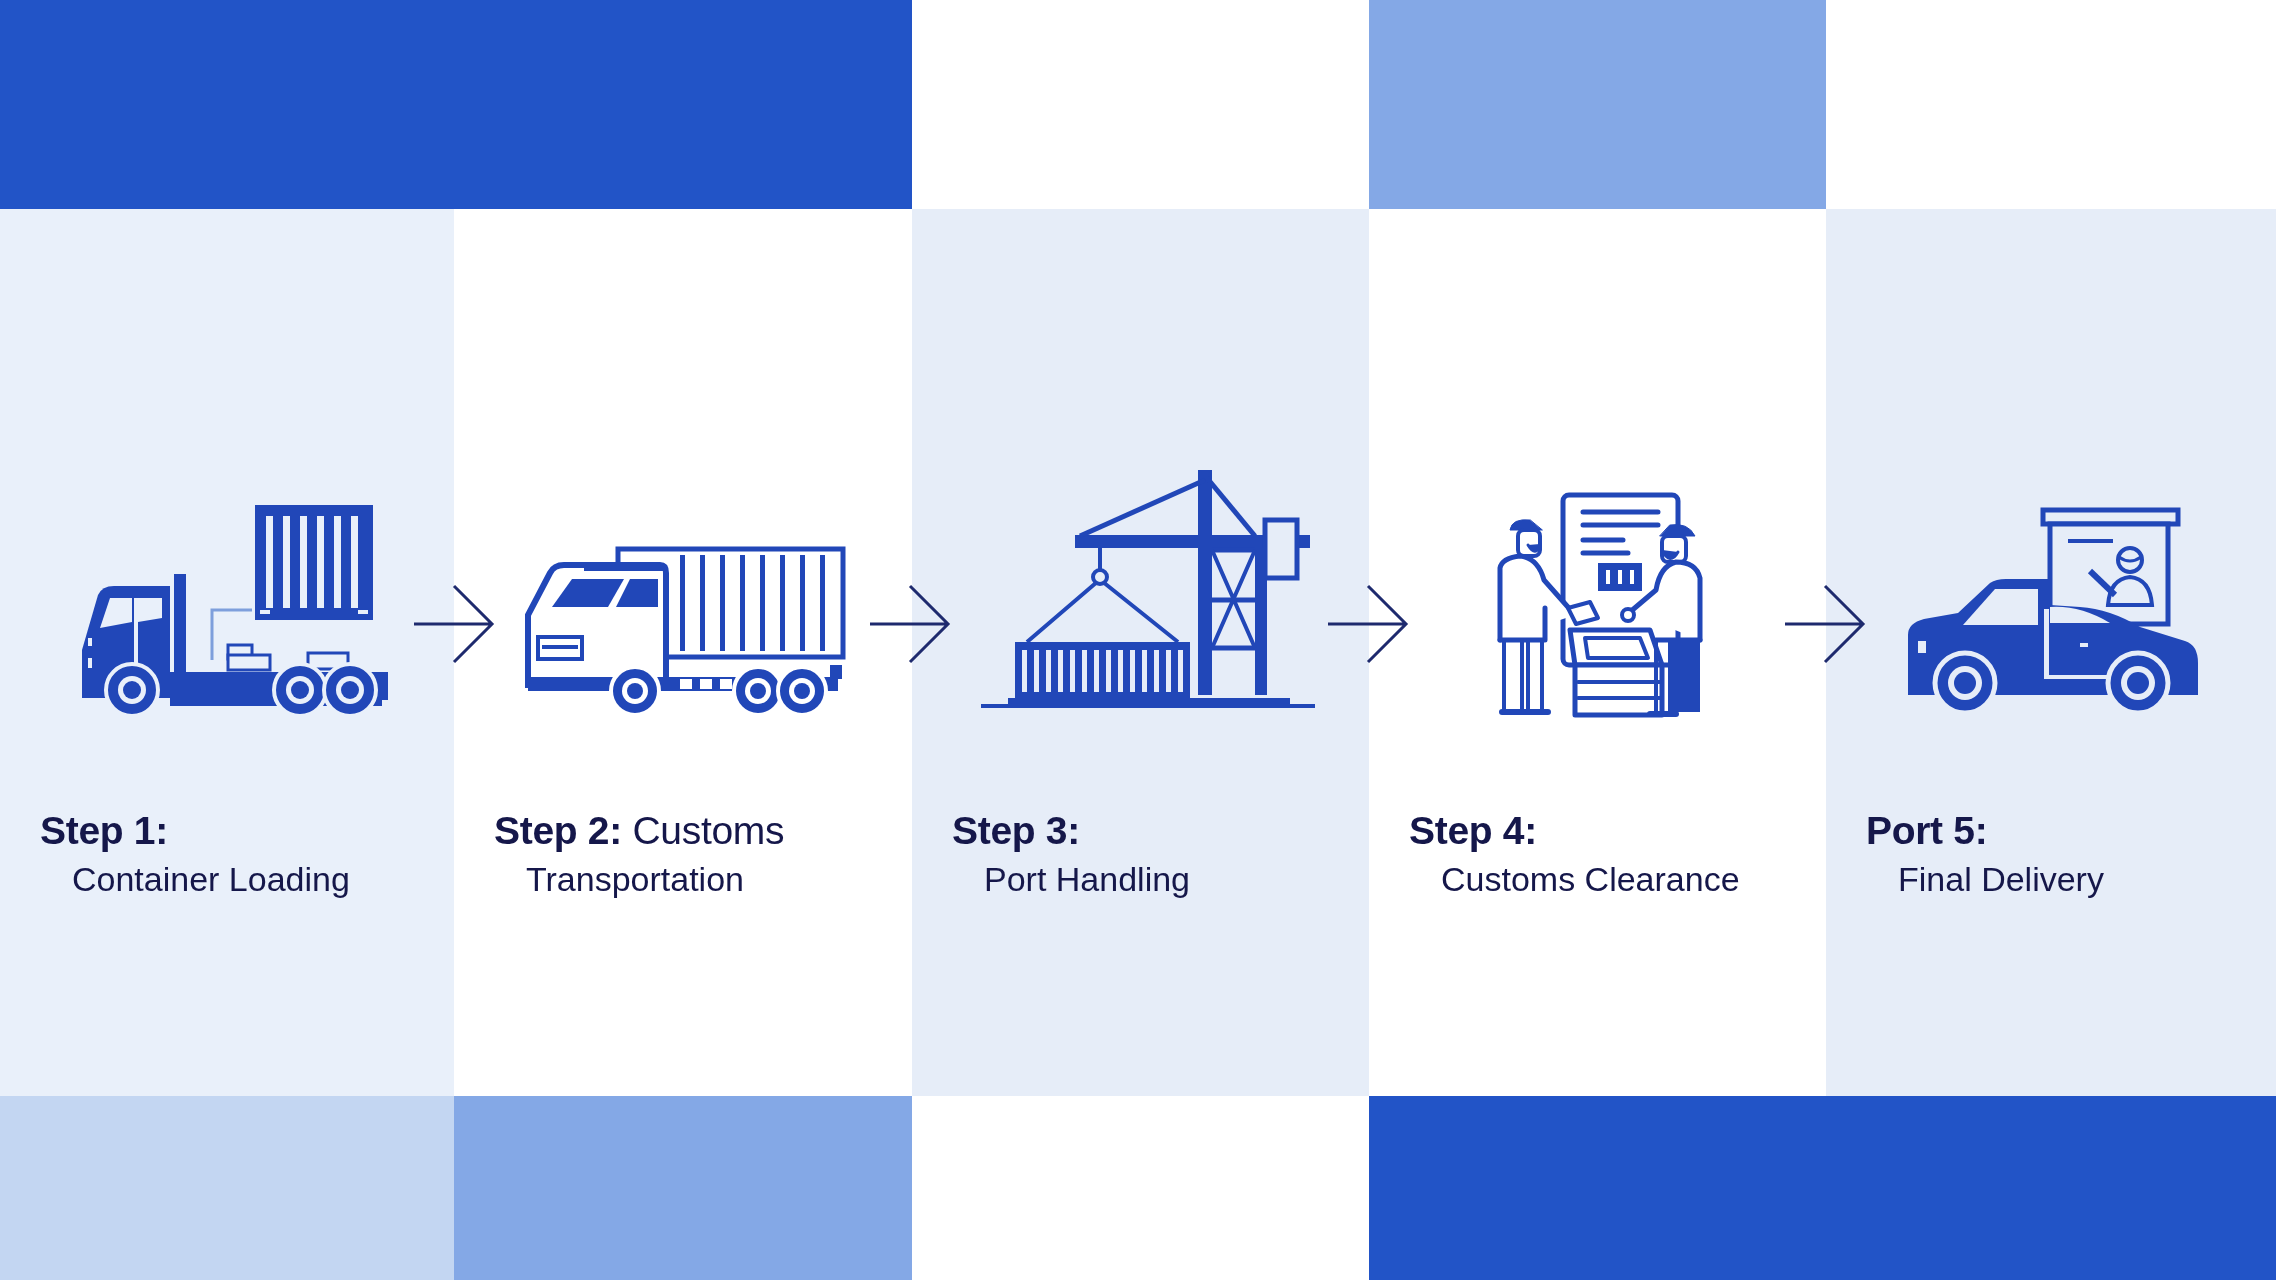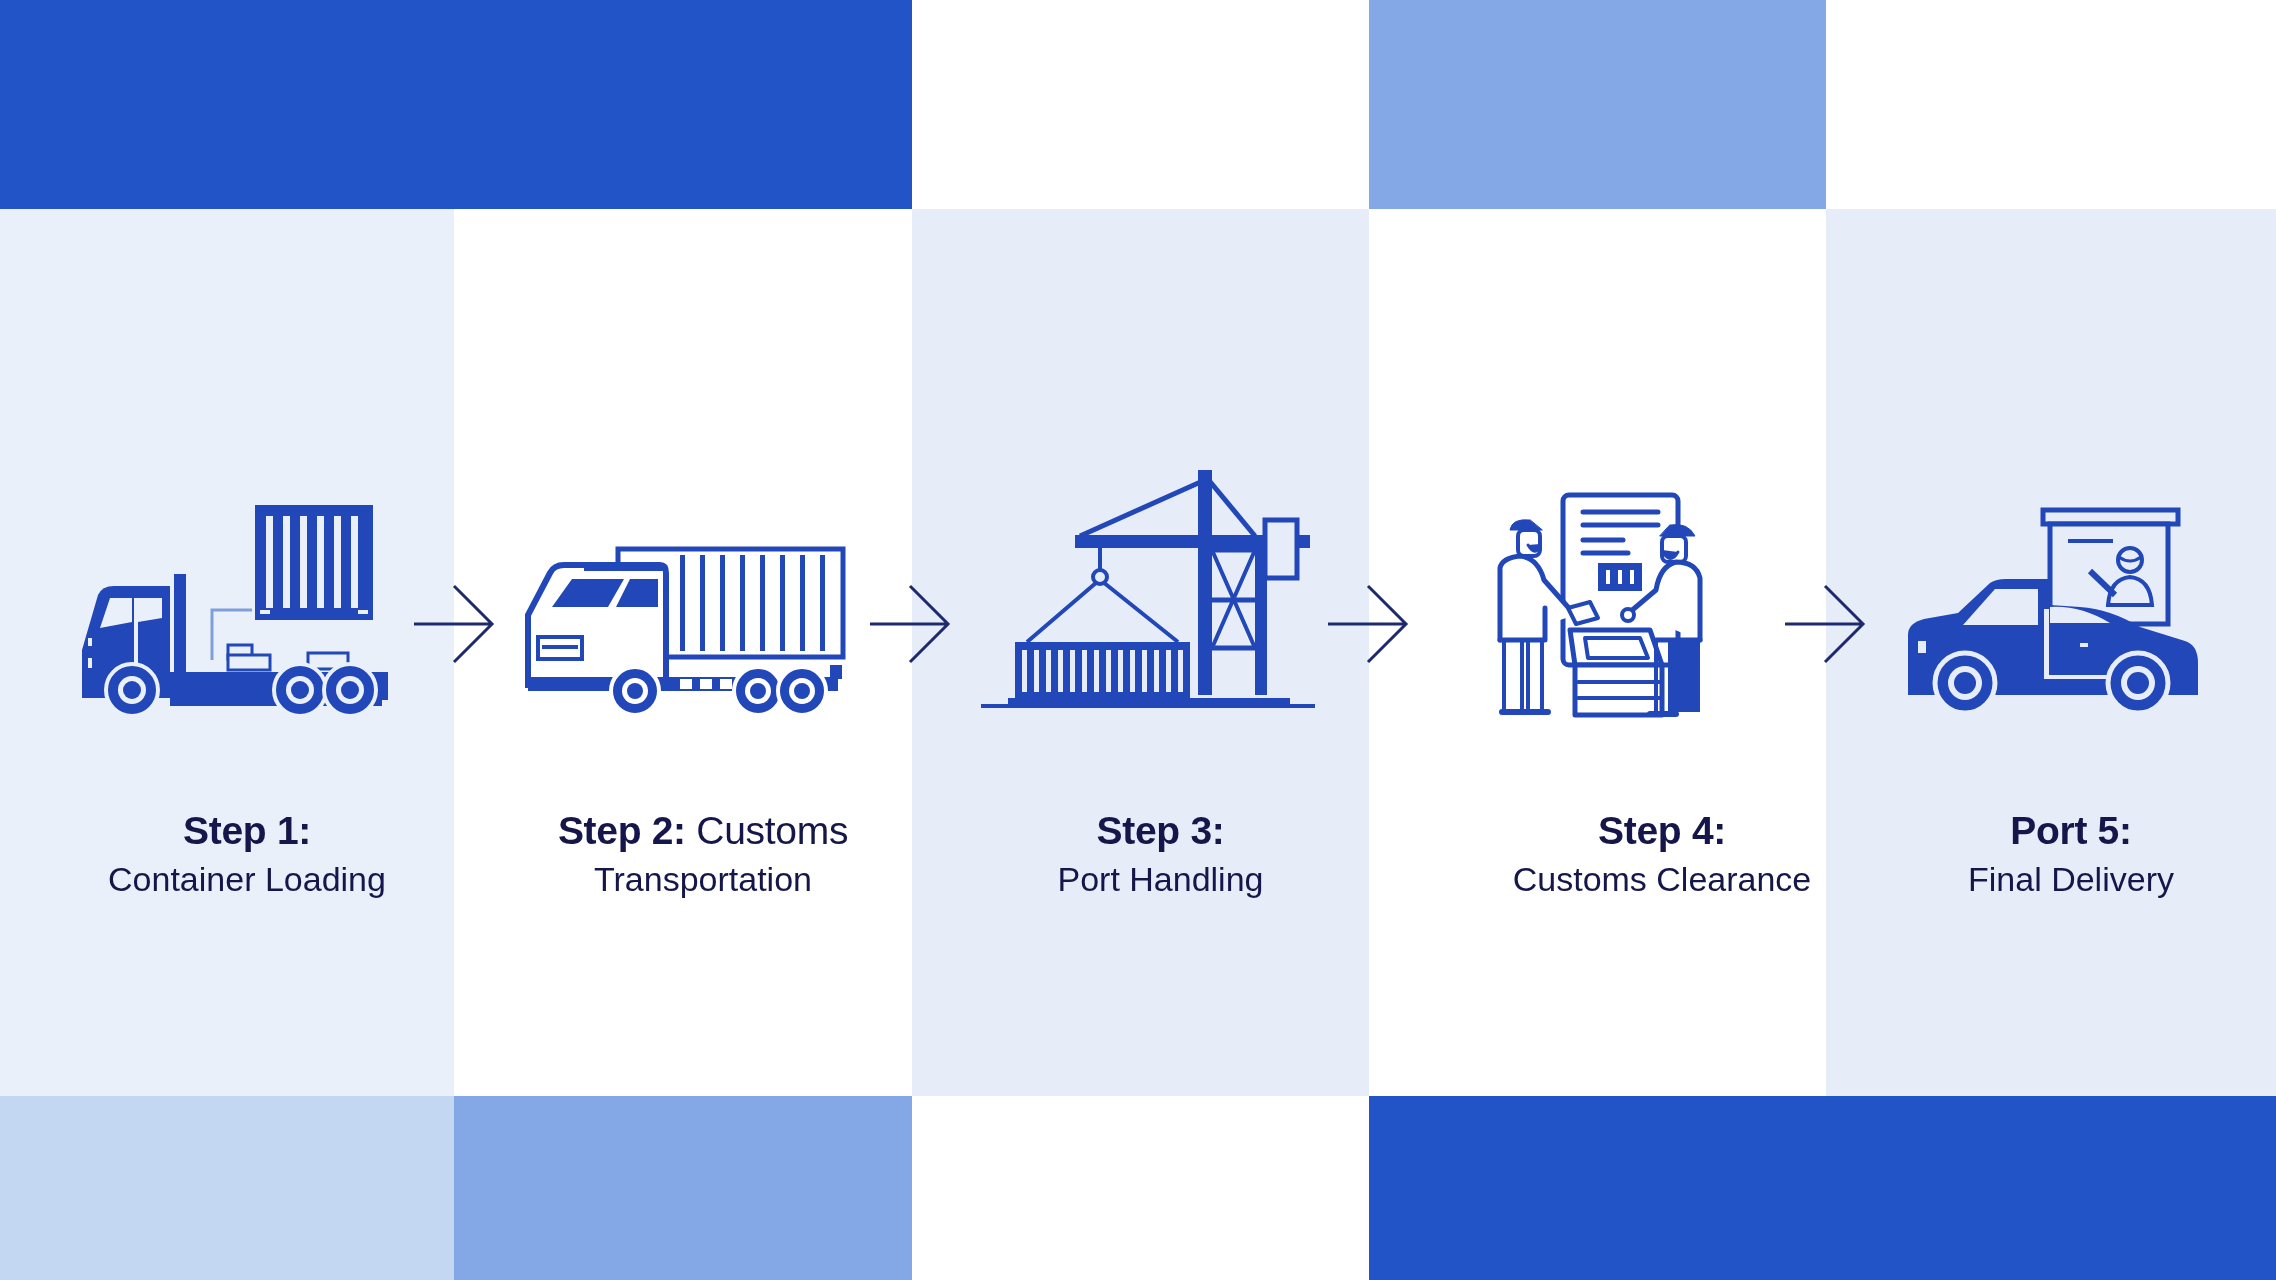--- a/index.html
+++ b/index.html
@@ -24,24 +24,24 @@
     .tile-white { background: #ffffff; }
     .tile-pale { background: #e9f0fa; }
     .tile-paleb { background: #e6edf8; }
 
     .icon-wrap { position: absolute; }
     .icon-wrap svg { display: block; width: 100%; height: 100%; }
 
     .arrow { position: absolute; width: 84px; height: 80px; }
     .arrow svg { display: block; width: 100%; height: 100%; }
 
-    .label { position: absolute; width: 100%; left: 0; text-align: center; color: #15174a; padding-left: 40px; }
+    .label { position: absolute; width: 100%; left: 0; color: #15174a; padding-left: 40px; }
     .label-title { top: 808px; font-size: 39px; font-weight: bold; line-height: 46px; letter-spacing: -0.3px; }
     .label-title .title-rest { font-weight: normal; }
-    .label-sub { top: 857px; font-size: 34px; line-height: 44px; font-weight: normal; }
+    .label-sub { top: 857px; font-size: 34px; line-height: 44px; font-weight: normal; margin-left: 32px; }
   </style>
 </head>
 <body>
 
 <div class="band band-top">
   <div class="cell c1 tile-dark"></div>
   <div class="cell c2 tile-dark"></div>
   <div class="cell c3 tile-white"></div>
   <div class="cell c4 tile-mid"></div>
   <div class="cell c5 tile-white"></div>

